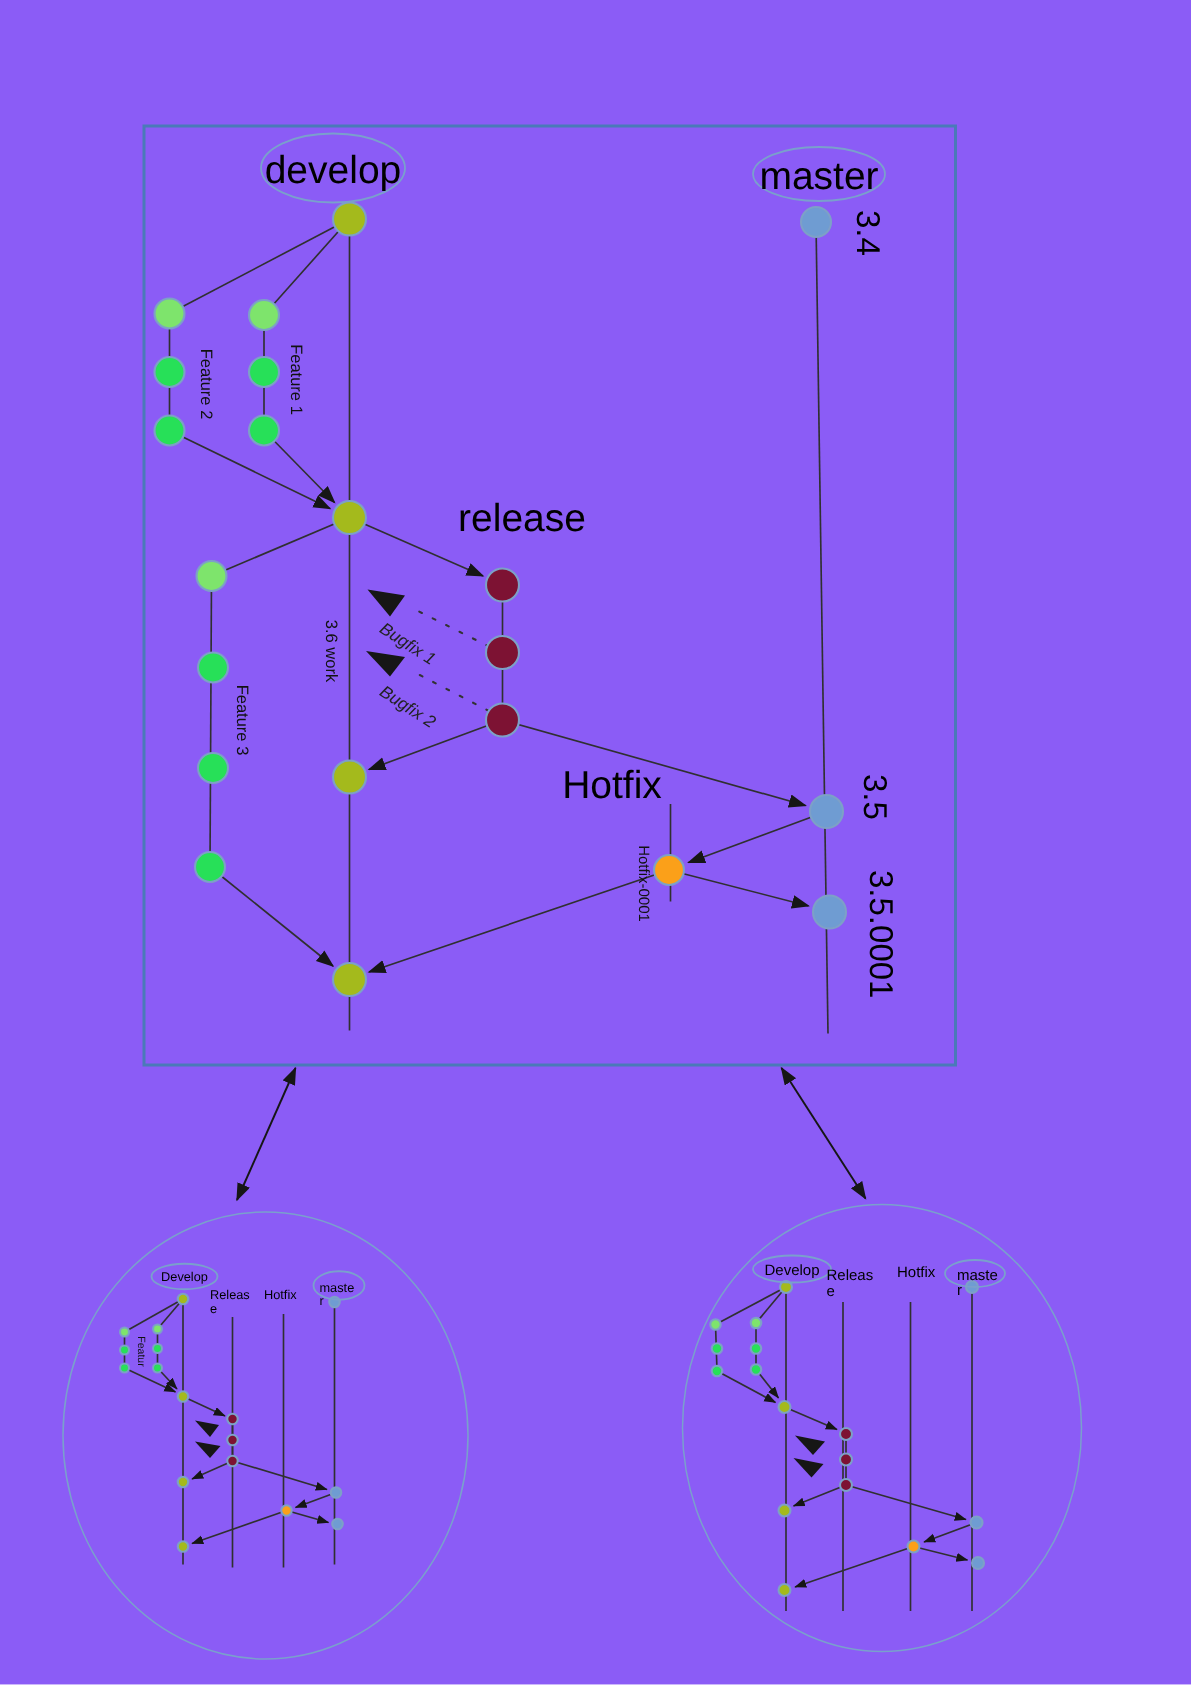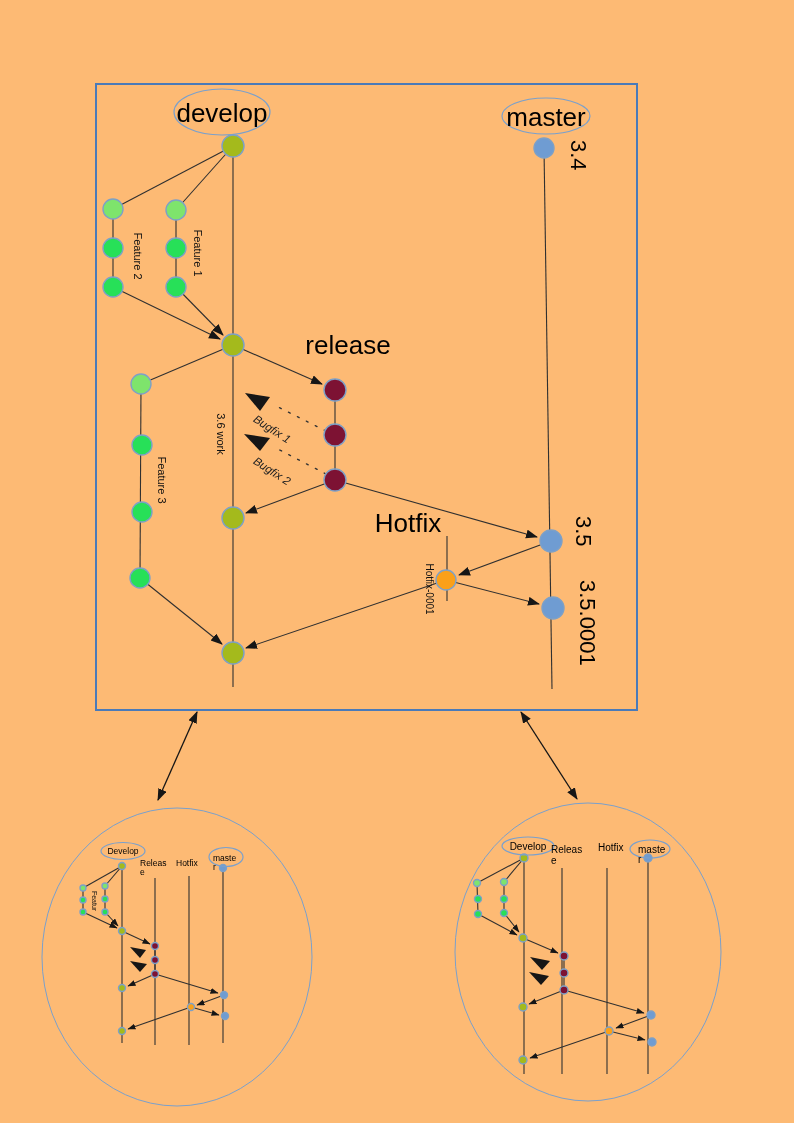--- a/index.html
+++ b/index.html
@@ -1,16 +1,16 @@
 <!DOCTYPE html>
 <html style="--frame: #4a7ab8; --line: #303030; --node_stroke: #7da0c7; --ellipse_stroke: #7aa0cc; --develop_node: #a4ba1c; --feature_node: #27e058; --feature_node_light: #7ee46c; --release_node: #7d1233; --master_node: #6f9cd2; --hotfix_node: #fba019;"><head>
 <meta charset="utf-8">
 <style>
   html,body{margin:0;padding:0;background:#ffffff;}
-  #page{position:relative;width:794px;height:1123px;background:#fdba74;overflow:hidden;}
+  #page{position:relative;width:794px;height:1123px;background:#8b5cf6;overflow:hidden;}
   svg{position:absolute;left:0;top:0;}
   svg text{font-family:"Liberation Sans",sans-serif;fill:#000;}
   .frame{fill:none;stroke:var(--frame);stroke-width:2;}
   .lane{stroke:var(--line);stroke-width:1.1;fill:none;}
   .edge{stroke:var(--line);stroke-width:1.1;fill:none;}
   .lbl-ellipse{fill:none;stroke:var(--ellipse_stroke);stroke-width:1.2;}
   .inset-circle{fill:none;stroke:var(--ellipse_stroke);stroke-width:1;}
   .node{stroke:var(--node_stroke);stroke-width:1.4;}
   .node-develop{fill:var(--develop_node);}
   .node-feature{fill:var(--feature_node);}

